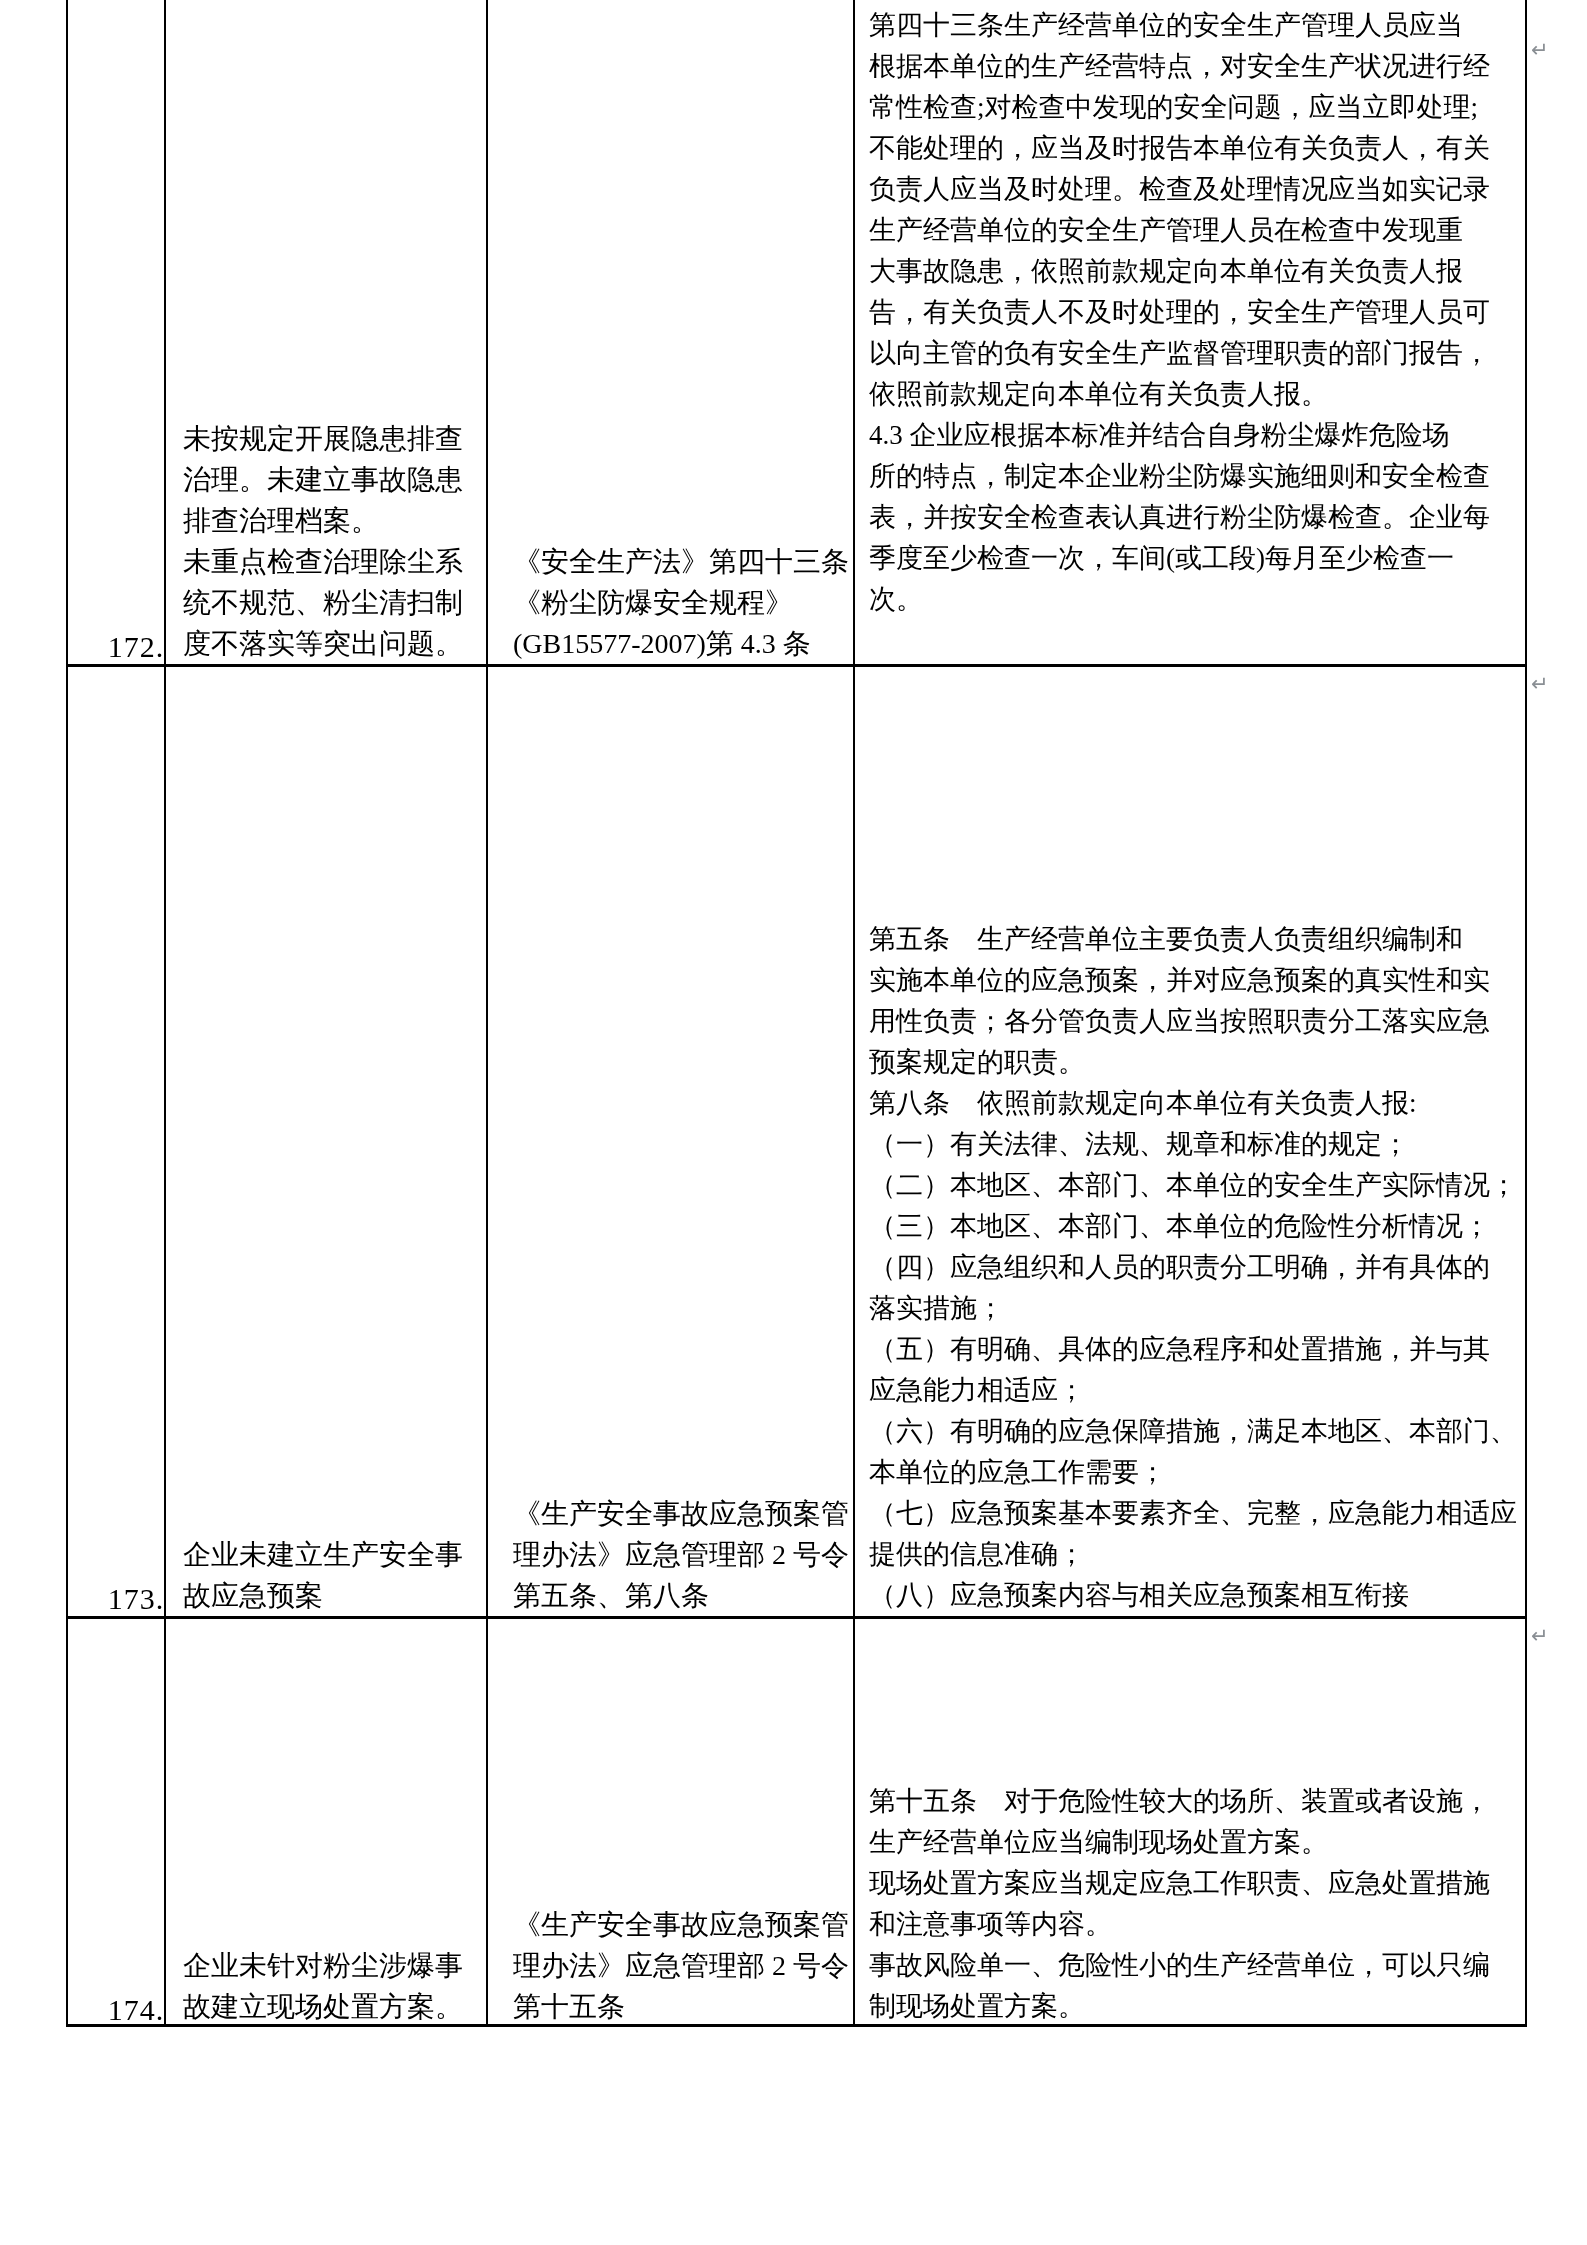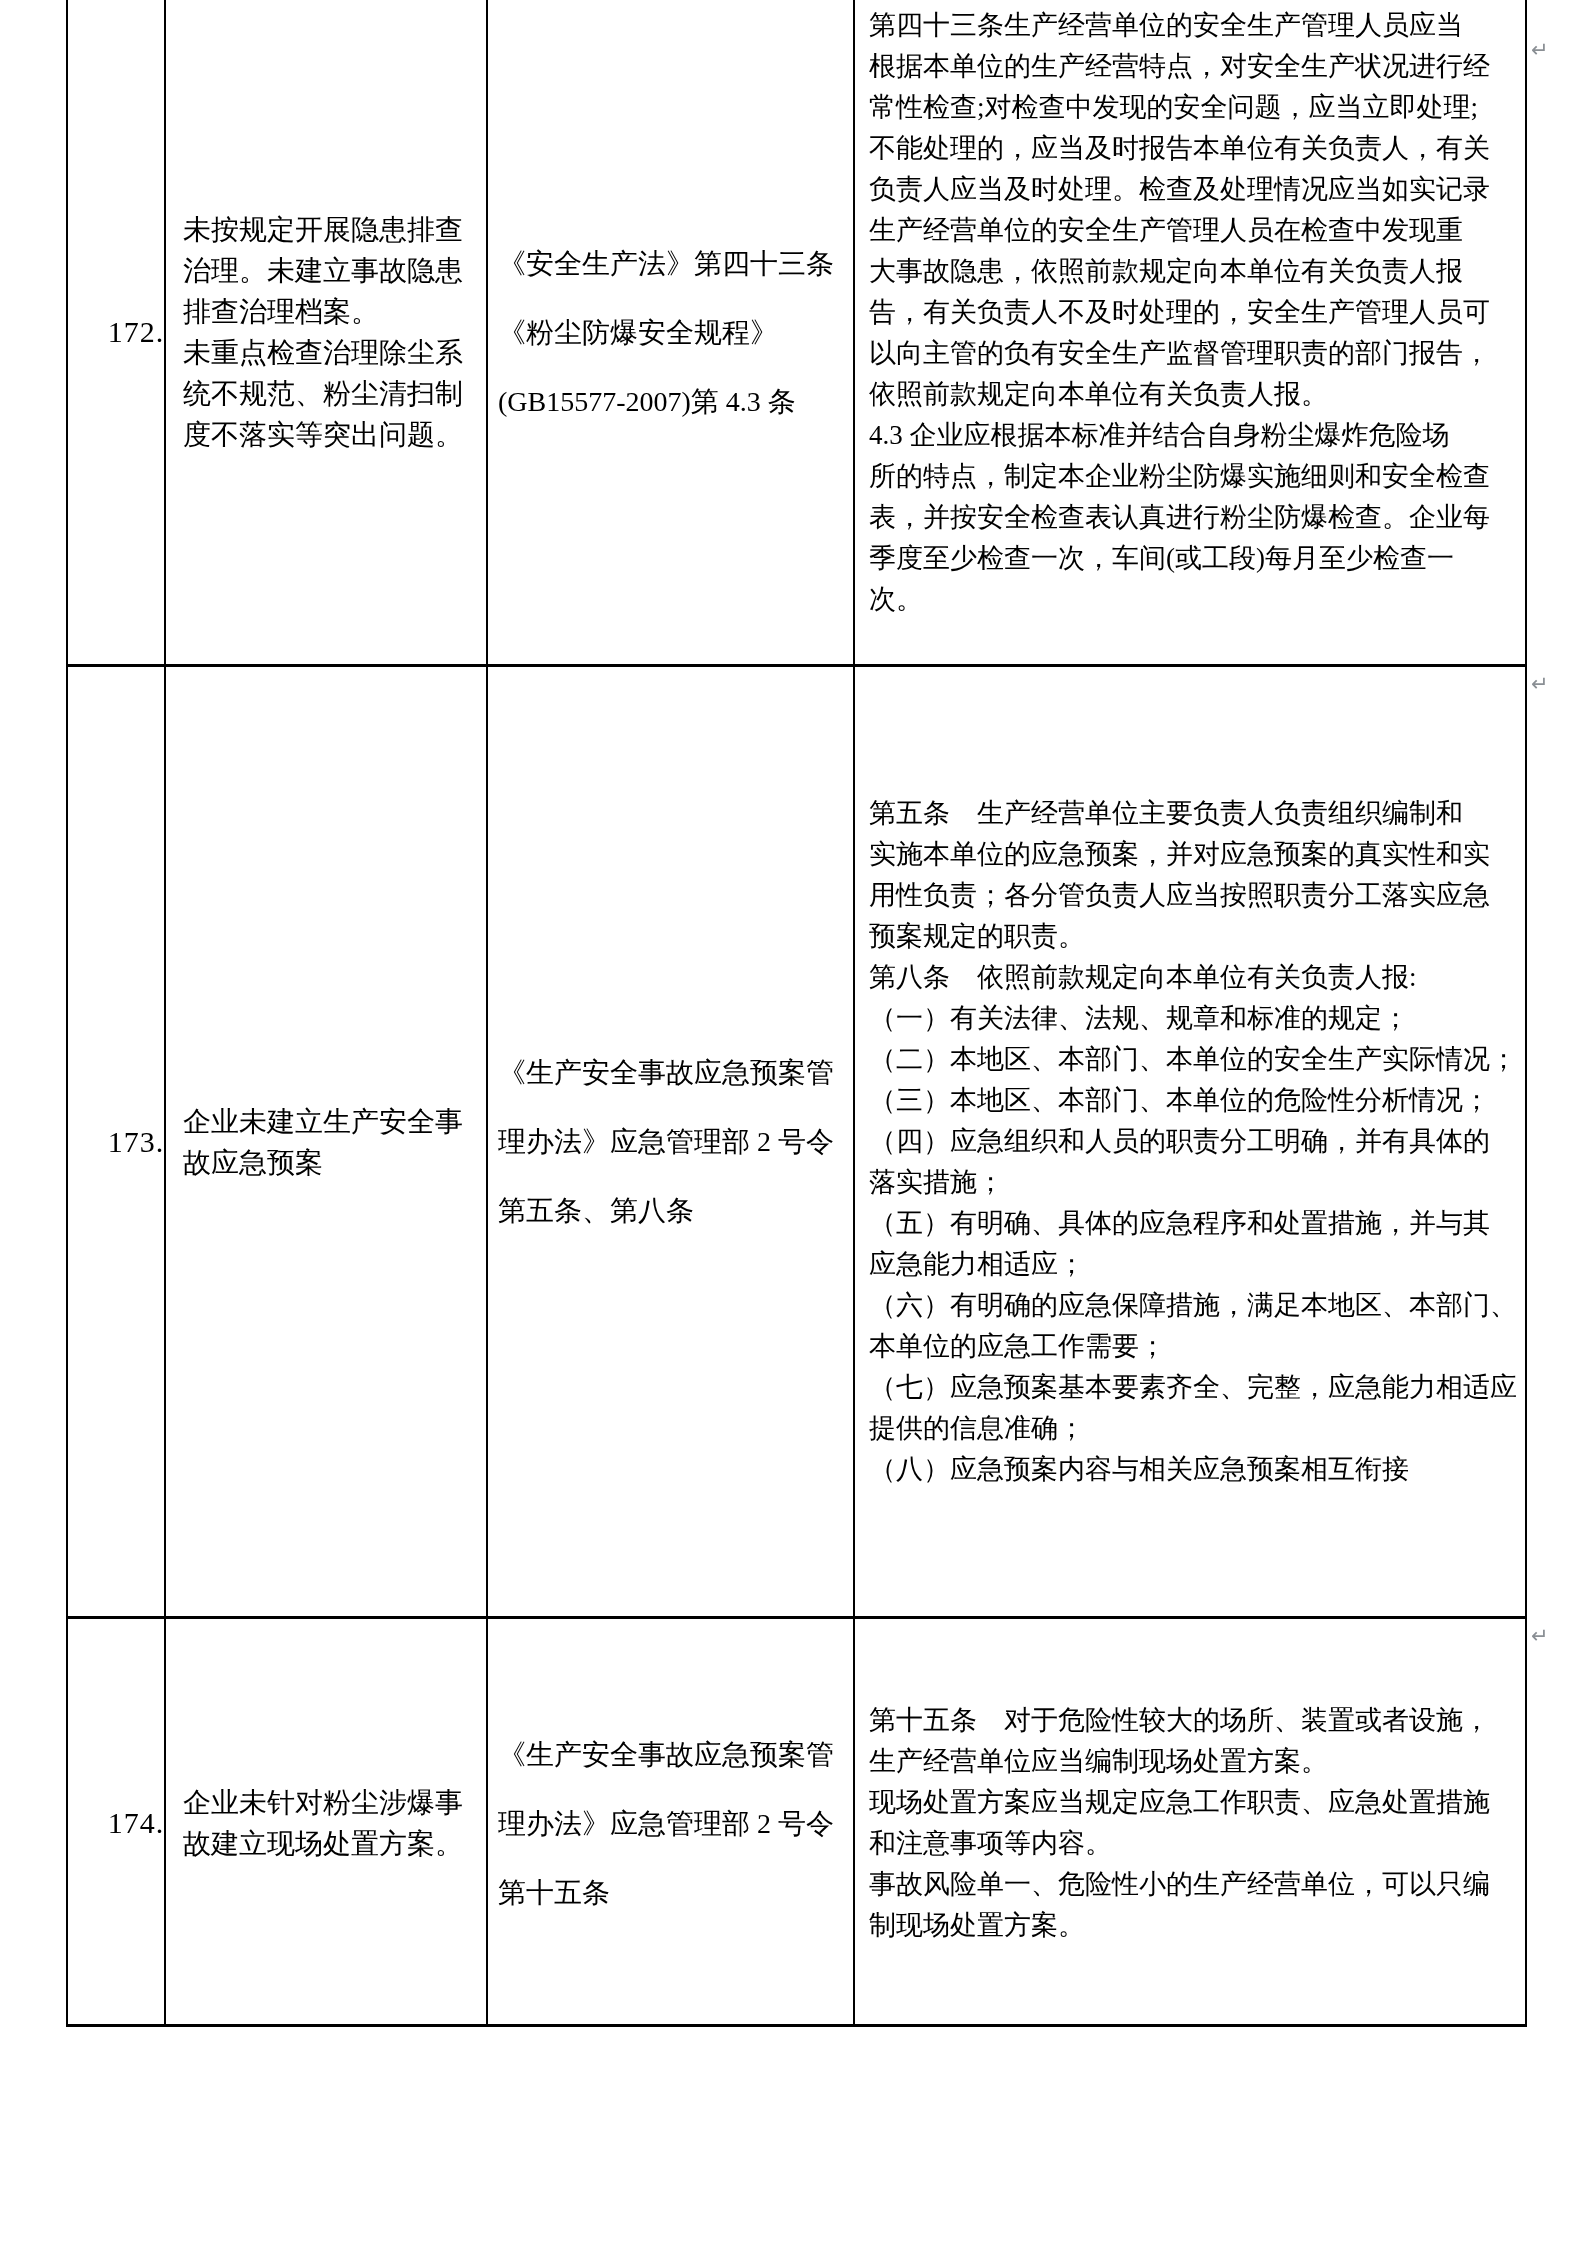--- a/index.html
+++ b/index.html
@@ -20,41 +20,40 @@
     border-bottom:3px solid #000;
     box-sizing:border-box;
     display:grid;
     grid-template-columns:98px 322px 367px 1fr;
     grid-template-rows:667px 952px 408px;
   }
   .cell{
     box-sizing:border-box;
     display:flex;
     flex-direction:column;
-    justify-content:center;
+    justify-content:flex-end;
     overflow:hidden;
   }
   .br{border-right:2px solid #000;}
   .bb{border-bottom:3px solid #000;}
   .num{
     align-items:center;
     font-size:30px;
     letter-spacing:1px;
     padding-left:40px;
   }
   .issue{
     padding-left:17px;
     font-size:28px;
     line-height:41px;
   }
   .basis{
-    padding-left:10px;
+    padding-left:25px;
     font-size:28px;
     line-height:41px;
-    gap:28px;
   }
   .prov{
     padding-left:14px;
     padding-right:28px;
     font-size:27px;
     line-height:41px;
   }
   .prov-top{
     justify-content:flex-start;
     padding-top:5px;

